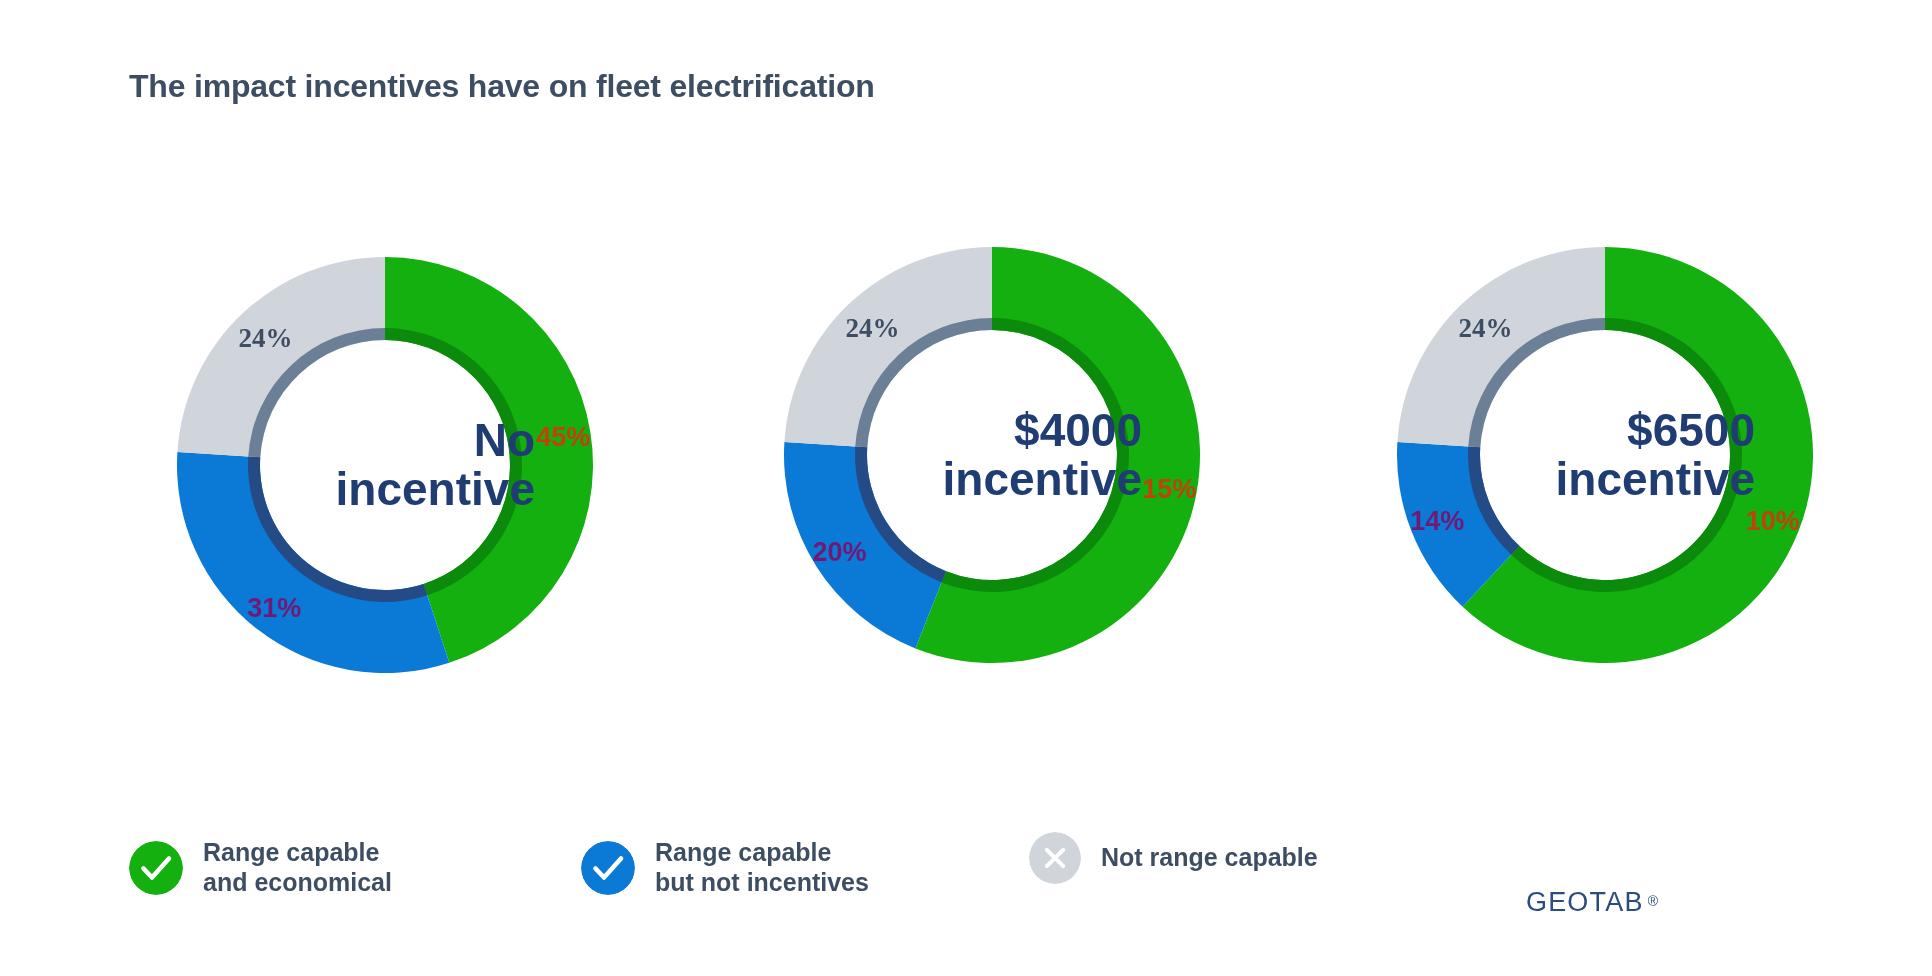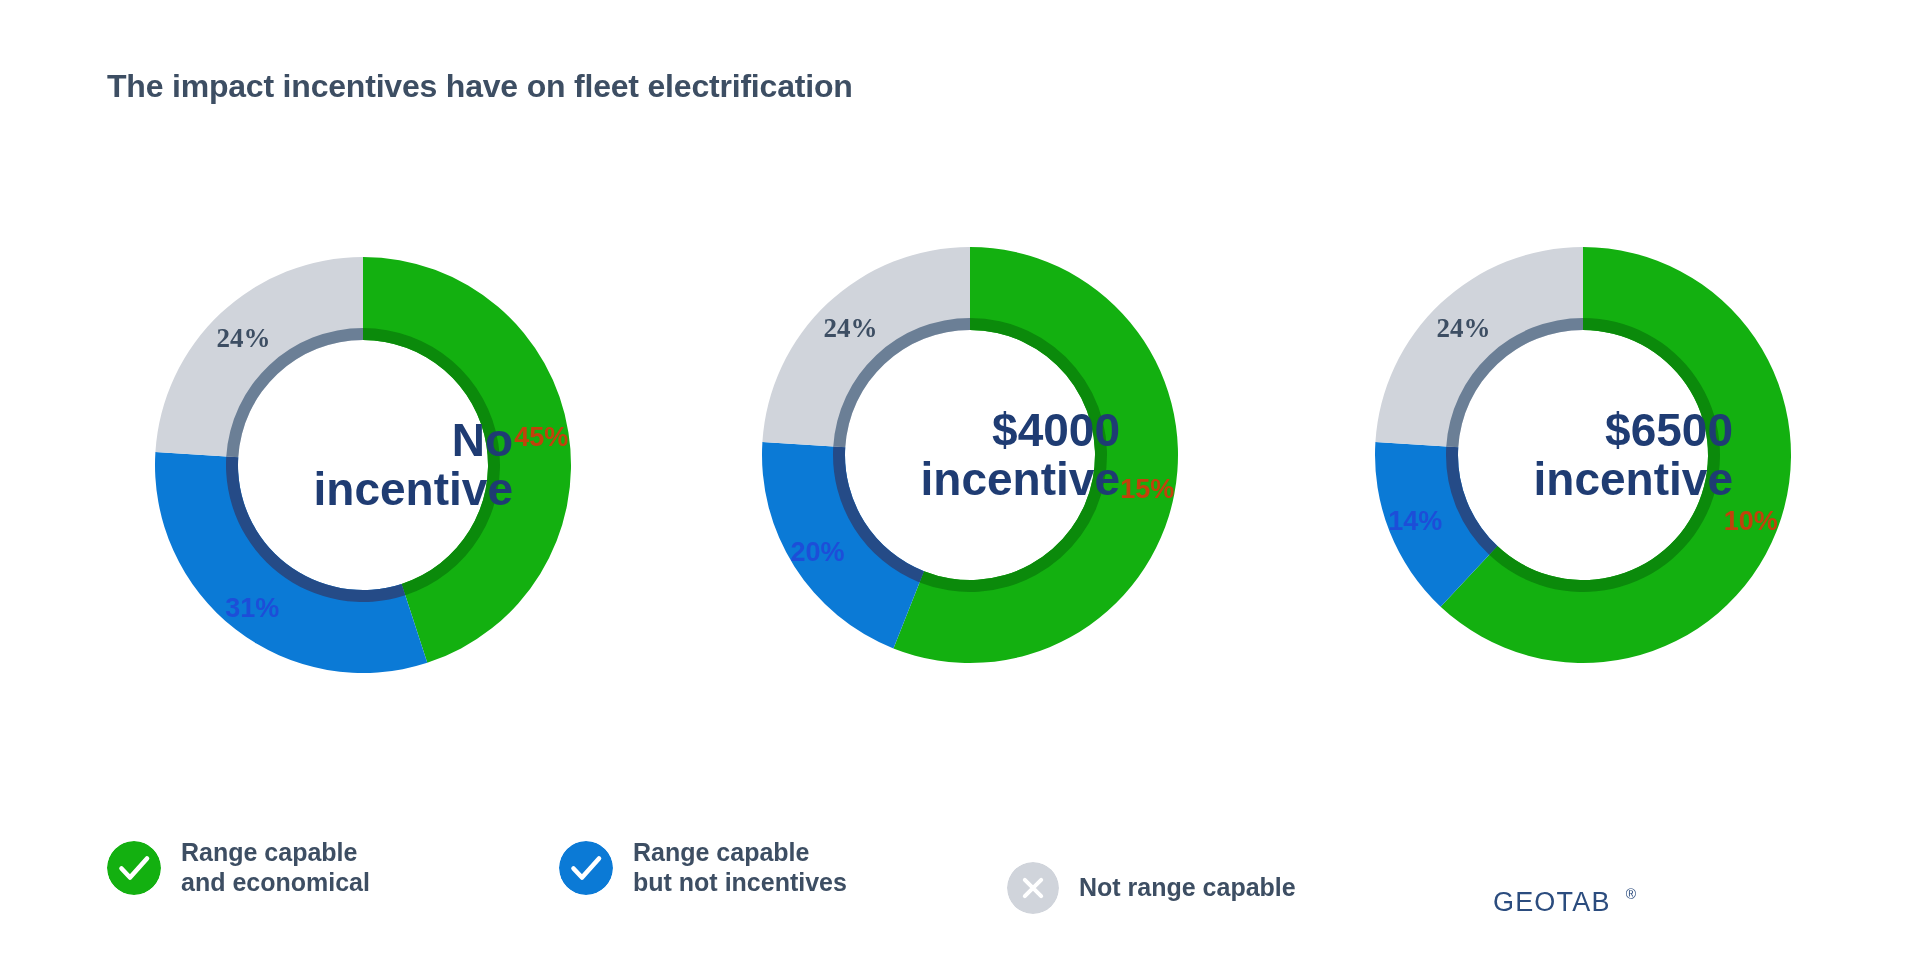--- a/index.html
+++ b/index.html
@@ -13,20 +13,21 @@
     font-family: "Liberation Sans", sans-serif;
     position: relative;
     overflow: hidden;
   }
 
   .page {
     position: relative;
     width: 1688px;
     height: 976px;
     background: #ffffff;
+    margin-left: 22px;
   }
 
   
   .title {
     position: absolute;
     left: 107px;
     top: 68px;
     font-size: 32px;
     font-weight: bold;
     color: #3D4E63;
@@ -80,40 +81,40 @@
   
   .pct {
     position: absolute;
     font-size: 27px;
     font-weight: bold;
     white-space: nowrap;
     transform: translate(-50%, -50%);
     pointer-events: none;
   }
   .pct.green { color: #c2410c; }
-  .pct.blue  { color: #1d4ed8; }
+  .pct.blue  { color: #701a75; }
   .pct.grey  { color: #3D4E63; font-family: Liberation Serif, serif; }
 
   
   .legend {
     position: absolute;
     left: 107px;
     top: 820px;
     width: 1300px;
     height: 90px;
   }
   .legend-item {
     position: absolute;
     display: flex;
     align-items: center;
     gap: 20px;
   }
   .legend-item.i0 { left: 0px;   top: 18px; }
   .legend-item.i1 { left: 452px; top: 18px; }
-  .legend-item.i2 { left: 900px; top: 42px; }
+  .legend-item.i2 { left: 900px; top: 12px; }
 
   .legend-icon {
     width: 54px;
     height: 54px;
     border-radius: 50%;
     flex: 0 0 auto;
     display: block;
   }
   .legend-icon.small {
     width: 52px;
@@ -127,22 +128,22 @@
     white-space: nowrap;
   }
   .legend-text .ln { display: block; }
 
   
   .brand {
     position: absolute;
     right: 52px;
     bottom: 58px;
     display: flex;
-    align-items: flex-start;
-    gap: 15px;
+    align-items: center;
+    gap: 4px;
   }
   .brand-word {
     font-size: 27px;
     font-weight: normal;
     letter-spacing: 1.2px;
     color: #2B4C7E;
     font-family: "Liberation Sans", sans-serif;
   }
   .brand-dot {
     font-size: 14px;

